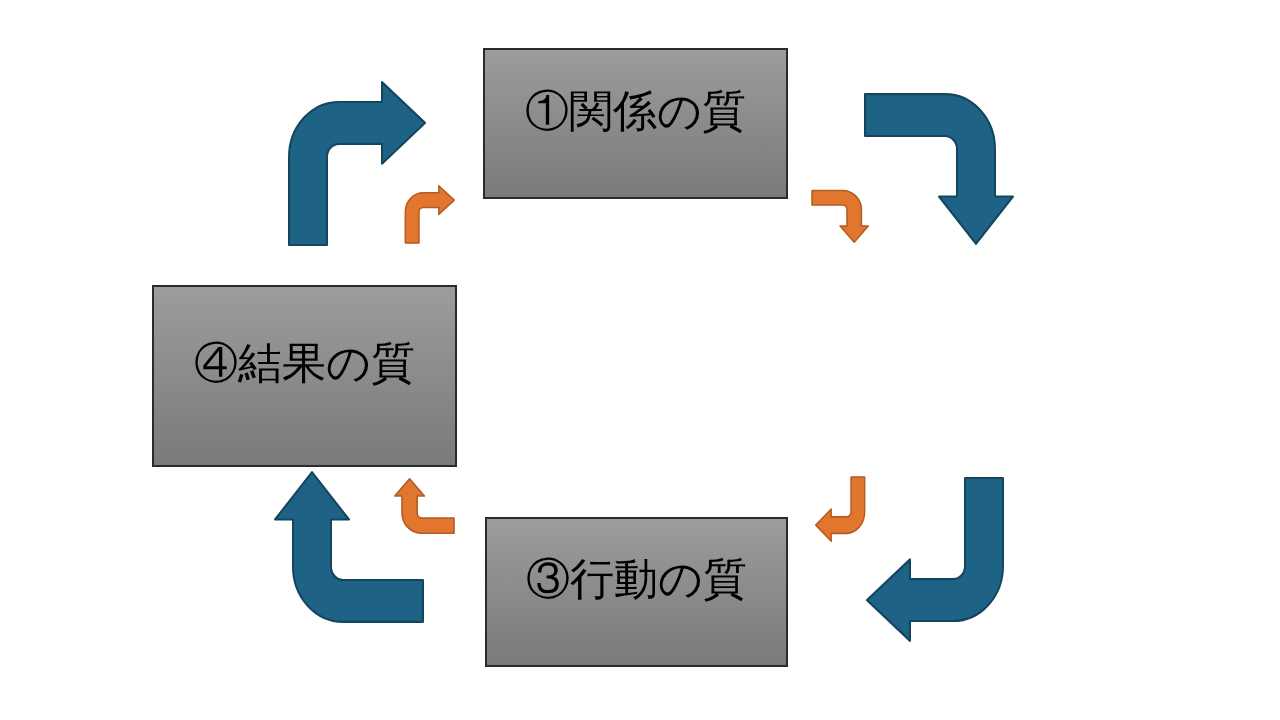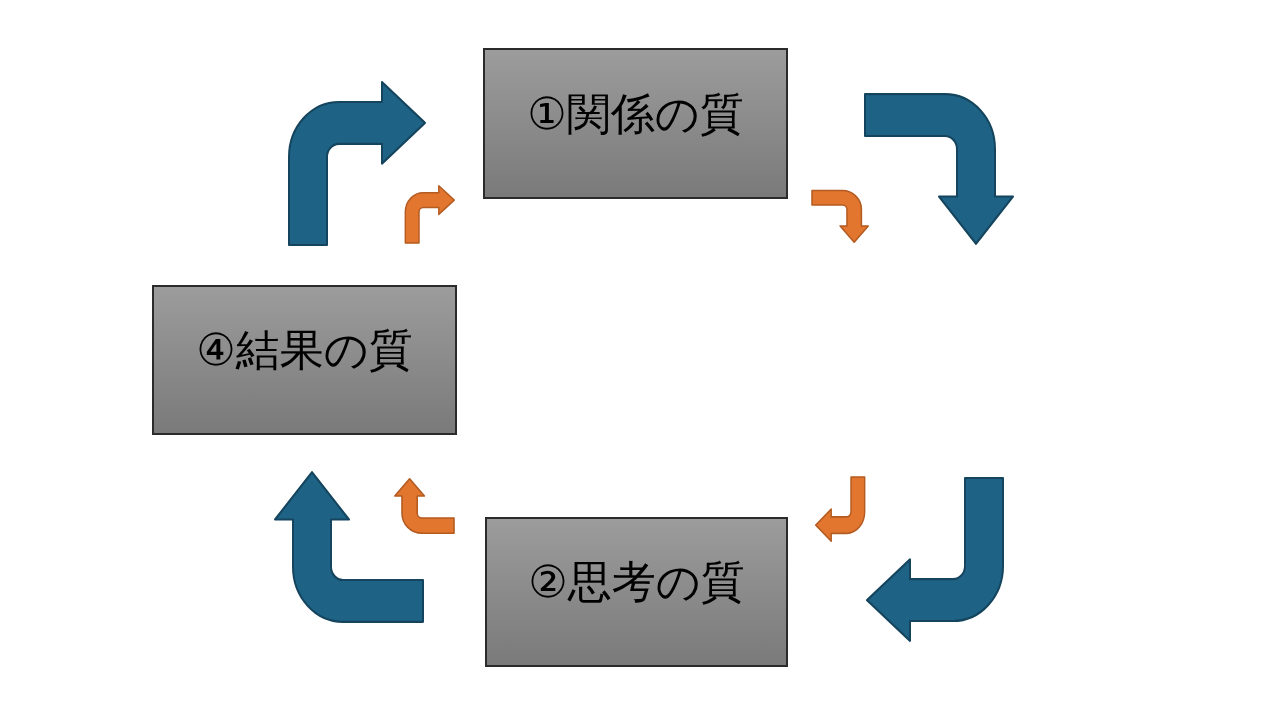--- a/index.html
+++ b/index.html
@@ -17,25 +17,26 @@
     display: flex;
     align-items: center;
     justify-content: center;
     background: linear-gradient(180deg, var(--node-fill-top, #9c9c9c) 0%, var(--node-fill-bottom, #7a7a7a) 100%);
     border: 2px solid var(--node-border, #2b2b2b);
     color: var(--text, #000);
     font-size: 44px;
     line-height: 1;
     white-space: nowrap;
     padding-bottom: 20px;
+    font-family: Liberation Mono, monospace;
   }
   #node-relationships { left: 483px; top: 48px;  width: 305px; height: 151px; }
   #node-thinking      { left: 824px; top: 285px; width: 304px; height: 150px; }
   #node-action        { left: 485px; top: 517px; width: 303px; height: 150px; }
-  #node-results       { left: 152px; top: 285px; width: 305px; height: 150px; }
+  #node-results       { left: 152px; top: 285px; width: 305px; height: 182px; }
 
   .arrow { position: absolute; overflow: visible; }
   .arrow.primary use {
     fill: var(--primary-fill, #1e6386);
     stroke: var(--primary-stroke, #15455e);
     stroke-width: 2;
     stroke-linejoin: round;
   }
   .arrow.secondary use {
     fill: var(--secondary-fill, #e2762e);
@@ -62,21 +63,21 @@
   <svg width="0" height="0" style="position:absolute" aria-hidden="true">
     <defs>
       <path id="bent-arrow" d="M 12 150 L 12 70 A 50 50 0 0 1 62 20 L 105 20 L 105 2 L 148 39 L 105 76 L 105 58 L 62 58 A 12 12 0 0 0 50 70 L 50 150 Z"></path>
     </defs>
   </svg>
 
   <div class="node" id="node-relationships">
     <span>①関係の質</span>
   </div>
   <div class="node" id="node-action">
-    <span>②思考の質</span>
+    <span>③行動の質</span>
   </div>
   <div class="node" id="node-results">
     <span>④結果の質</span>
   </div>
 
   <svg class="arrow primary" id="arrow-b-tl" viewBox="0 0 150 150" preserveAspectRatio="none">
     <use href="#bent-arrow"></use>
   </svg>
   <svg class="arrow primary" id="arrow-b-tr" viewBox="0 0 150 150" preserveAspectRatio="none">
     <use href="#bent-arrow" transform="rotate(90 75 75)"></use>

